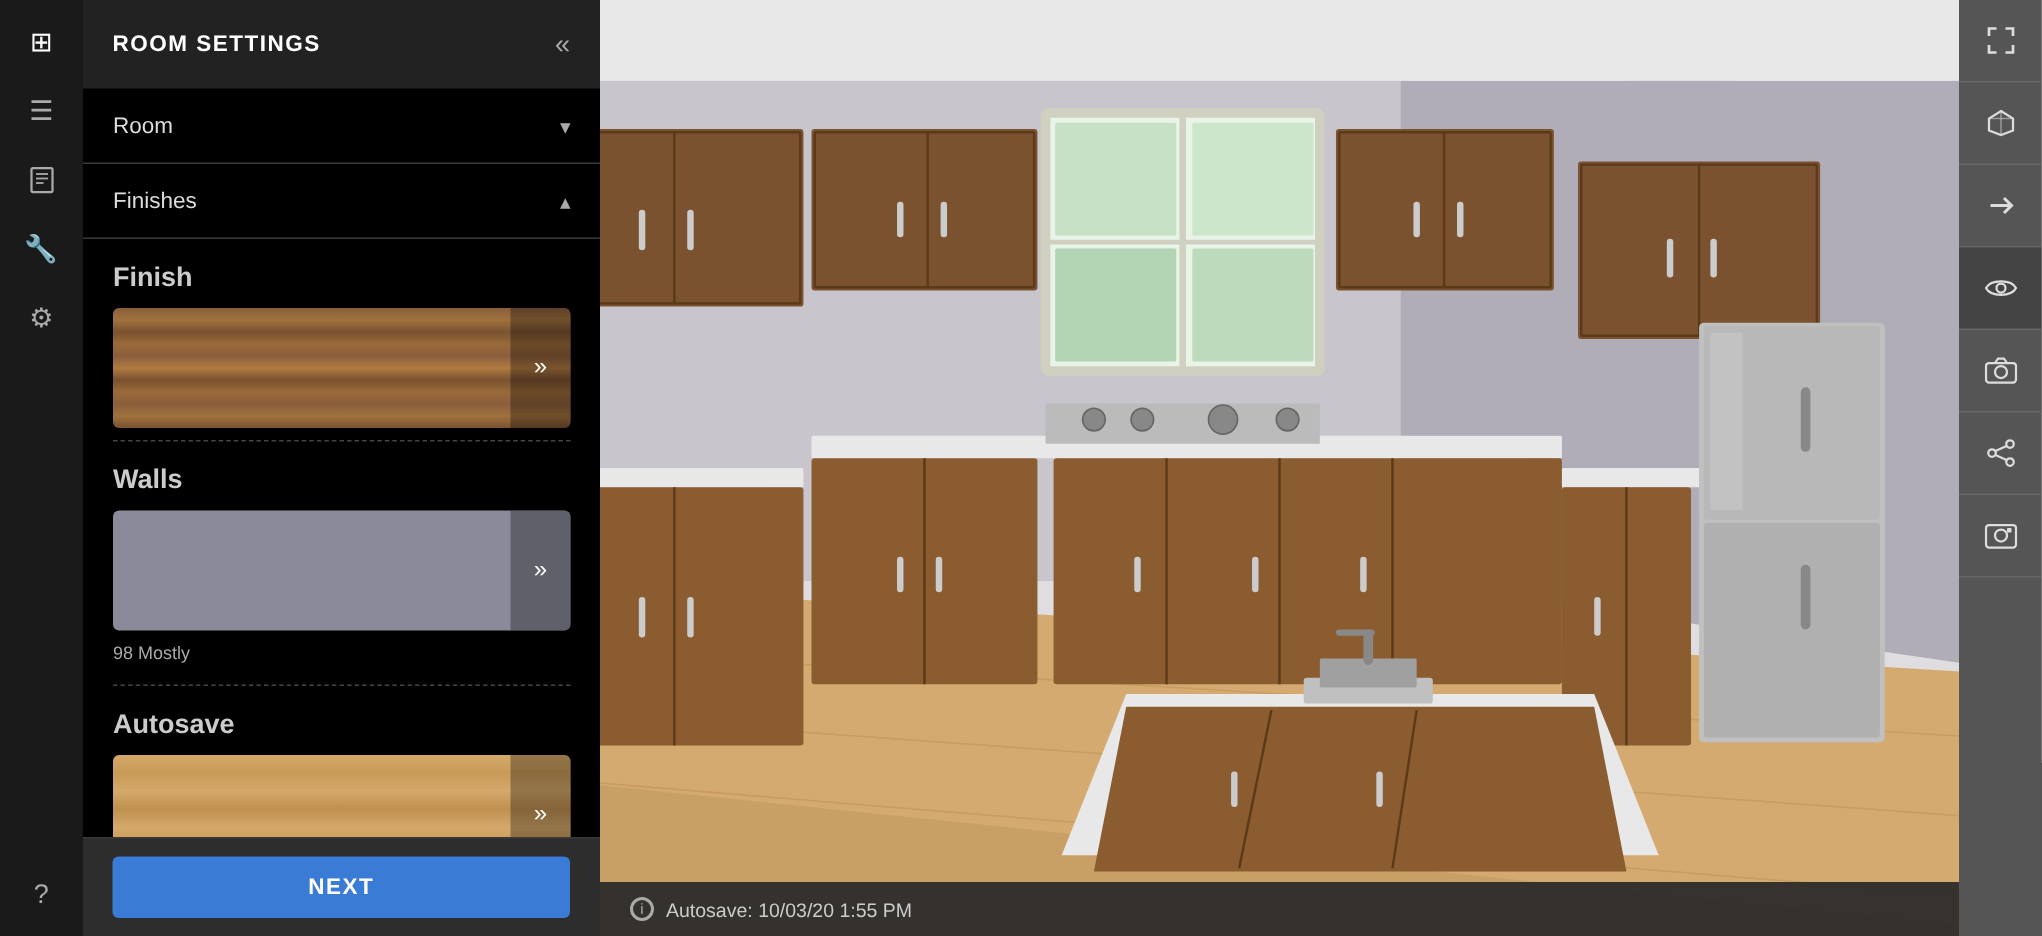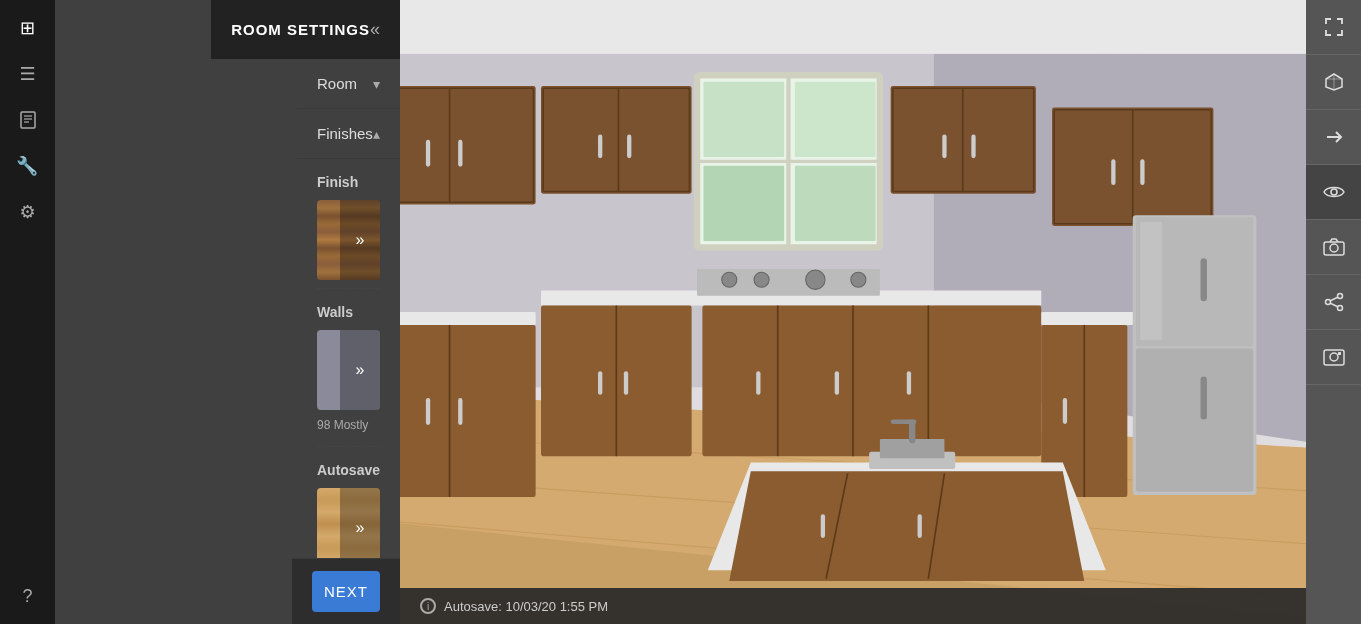--- a/index.html
+++ b/index.html
@@ -25,25 +25,24 @@
       color: #aaa;
       font-size: 18px;
       cursor: pointer;
       border-radius: 4px;
     }
     .sidebar-icon.active { color: #fff; }
 
     
     .panel {
       width: 345px;
-      background: #404040;
+      background: #000000;
       display: flex;
       flex-direction: column;
       overflow: hidden;
-      align-items: flex-end;
     }
     .panel-header {
       background: #222;
       display: flex;
       align-items: center;
       justify-content: space-between;
       padding: 0 20px;
       height: 59px;
       flex-shrink: 0;
     }
@@ -81,21 +80,21 @@
       color: #aaa;
       font-size: 14px;
     }
 
     
     .finishes-section {
       padding: 15px 20px;
     }
     .subsection-label {
       color: #ccc;
-      font-size: 14px;
+      font-size: 18px;
       font-weight: bold;
       margin-bottom: 10px;
     }
     .finish-swatch-container {
       position: relative;
       margin-bottom: 8px;
     }
     .finish-swatch {
       width: 100%;
       height: 80px;
@@ -145,21 +144,21 @@
       border: none;
       border-top: 1px dashed #444;
       margin: 5px 0 15px 0;
     }
     .next-btn {
       width: 100%;
       padding: 12px;
       background: #3a7bd5;
       color: #fff;
       font-size: 15px;
-      font-weight: normal;
+      font-weight: bold;
       letter-spacing: 1px;
       border: none;
       border-radius: 4px;
       cursor: pointer;
     }
 
     
     .main-viewport {
       flex: 1;
       position: relative;

